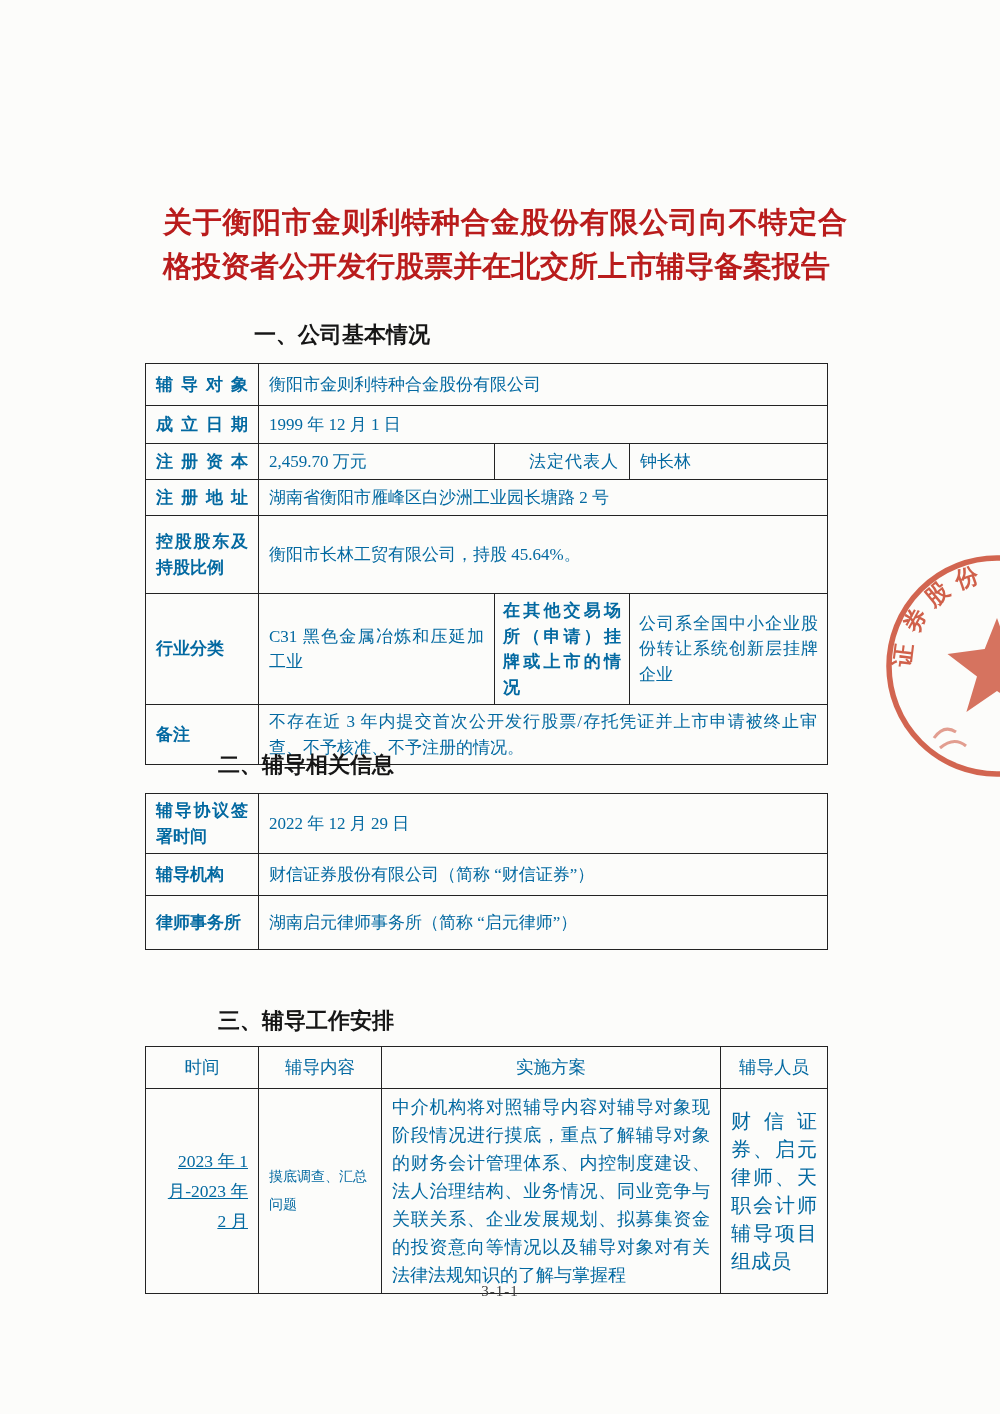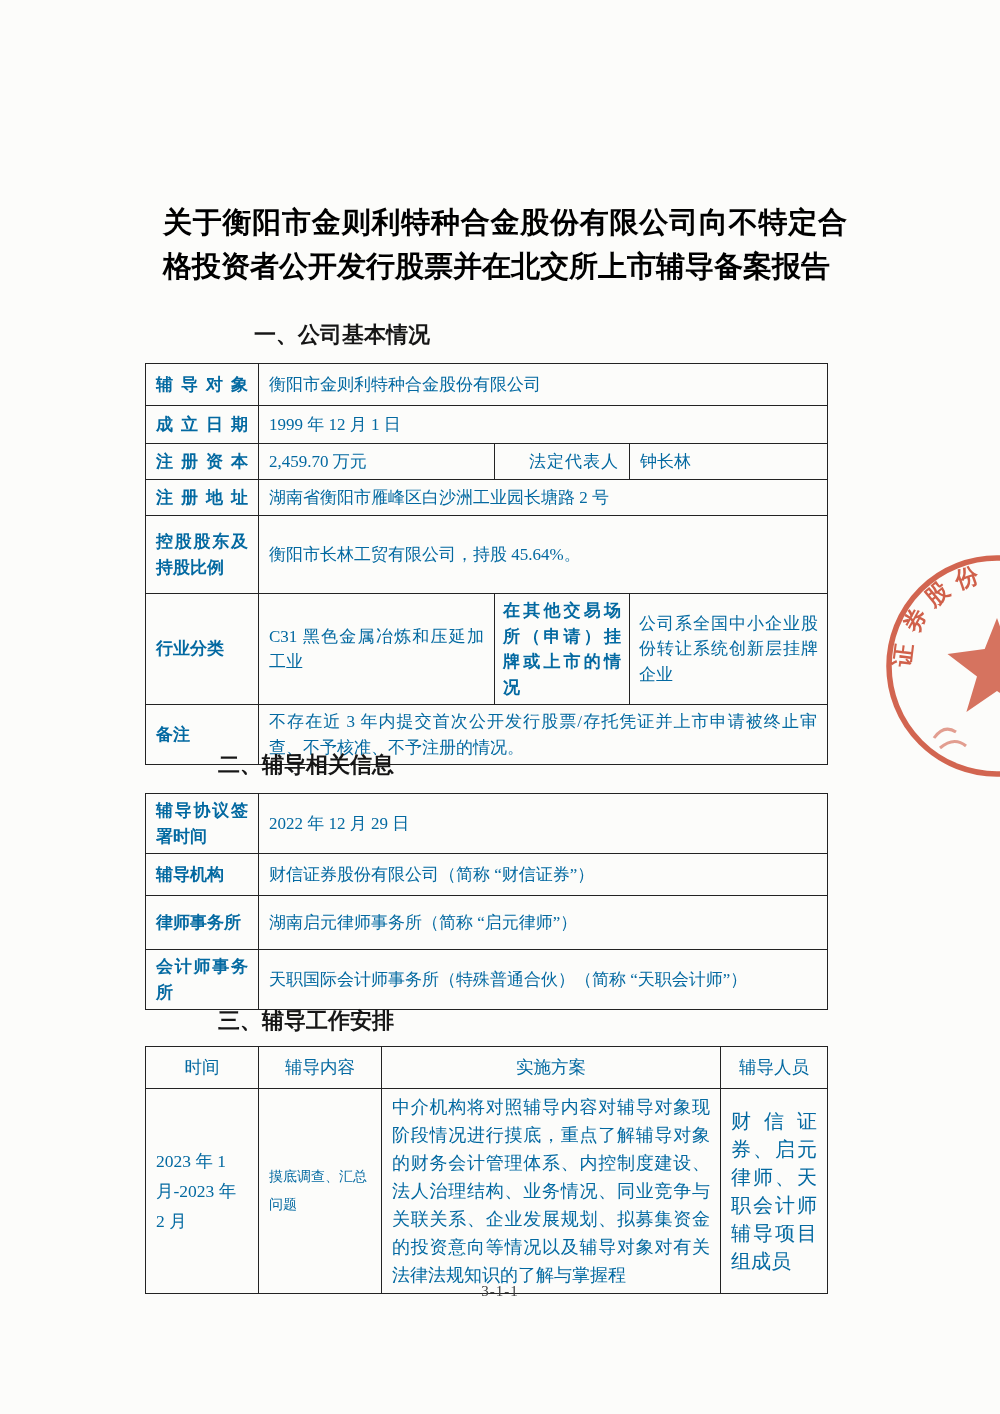--- a/index.html
+++ b/index.html
@@ -7,21 +7,21 @@
   body {
     position:relative;
     background:#fcfcfa;
     font-family:"Liberation Serif","DejaVu Serif",serif;
     color:#1b1b1b;
     overflow:hidden;
   }
   .doc-title {
     position:absolute; top:200px; left:163px; width:684px;
     font-family:"Liberation Sans","DejaVu Sans",sans-serif;
-    font-size:29px; line-height:44px; font-weight:700; color:#000000;
+    font-size:29px; line-height:44px; font-weight:700; color:#b91c1c;
     text-align:justify;
   }
   .section-heading {
     position:absolute; left:218px;
     font-family:"Liberation Sans","DejaVu Sans",sans-serif;
     font-size:22px; font-weight:700; color:#161616;
   }
   .sh1 { top:320px;margin-left:36px; }
   .sh2 { top:750px; }
   .sh3 { top:1006px; }
@@ -47,21 +47,21 @@
   td.val-just { padding-left:13px; text-align:justify; text-align-last:left; }
   th.colhead { font-size:17.5px; text-align:center; font-weight:400; }
   td.plan-cell {
     vertical-align:top; text-align:justify; text-align-last:left;
     font-size:18px; line-height:28px; padding:2px 9px;
   }
   td.staff-cell {
     vertical-align:top; text-align:justify; text-align-last:left;
     font-size:20px; line-height:28px; padding:4px 9px;
   }
-  td.time-cell { text-align:left; font-size:17.5px; line-height:30px; }
+  td.time-cell { text-align:right; font-size:17.5px; line-height:30px;text-decoration:underline; }
   td.content-cell { font-size:14px; line-height:28px; padding:4px 9px; }
   .page-footer {
     position:absolute; top:1283px; left:0; width:1000px;
     text-align:center; font-size:15px; letter-spacing:1px; color:#404040;
   }
   .seal {
     position:absolute; top:552px; right:0; width:118px; height:240px;
     overflow:hidden; pointer-events:none;
   }
   .seal svg { display:block; }
@@ -133,24 +133,20 @@
     <td class="val">2022 年 12 月 29 日</td>
   </tr>
   <tr style="height:42px">
     <td class="lab">辅导机构</td>
     <td class="val">财信证券股份有限公司（简称 “财信证券”）</td>
   </tr>
   <tr style="height:54px">
     <td class="lab lab-just">律师事务所</td>
     <td class="val">湖南启元律师事务所（简称 “启元律师”）</td>
   </tr>
-  <tr style="height:54px">
-    <td class="lab lab-just">会计师事务所</td>
-    <td class="val">天职国际会计师事务所（特殊普通合伙）（简称 “天职会计师”）</td>
-  </tr>
 </tbody>
   </table>
 
 <div class="section-heading sh3">三、辅导工作安排</div>
 
 <table class="doc t3">
   <colgroup>
       <col style="width:113px">
       <col style="width:123px">
       <col style="width:339px">

